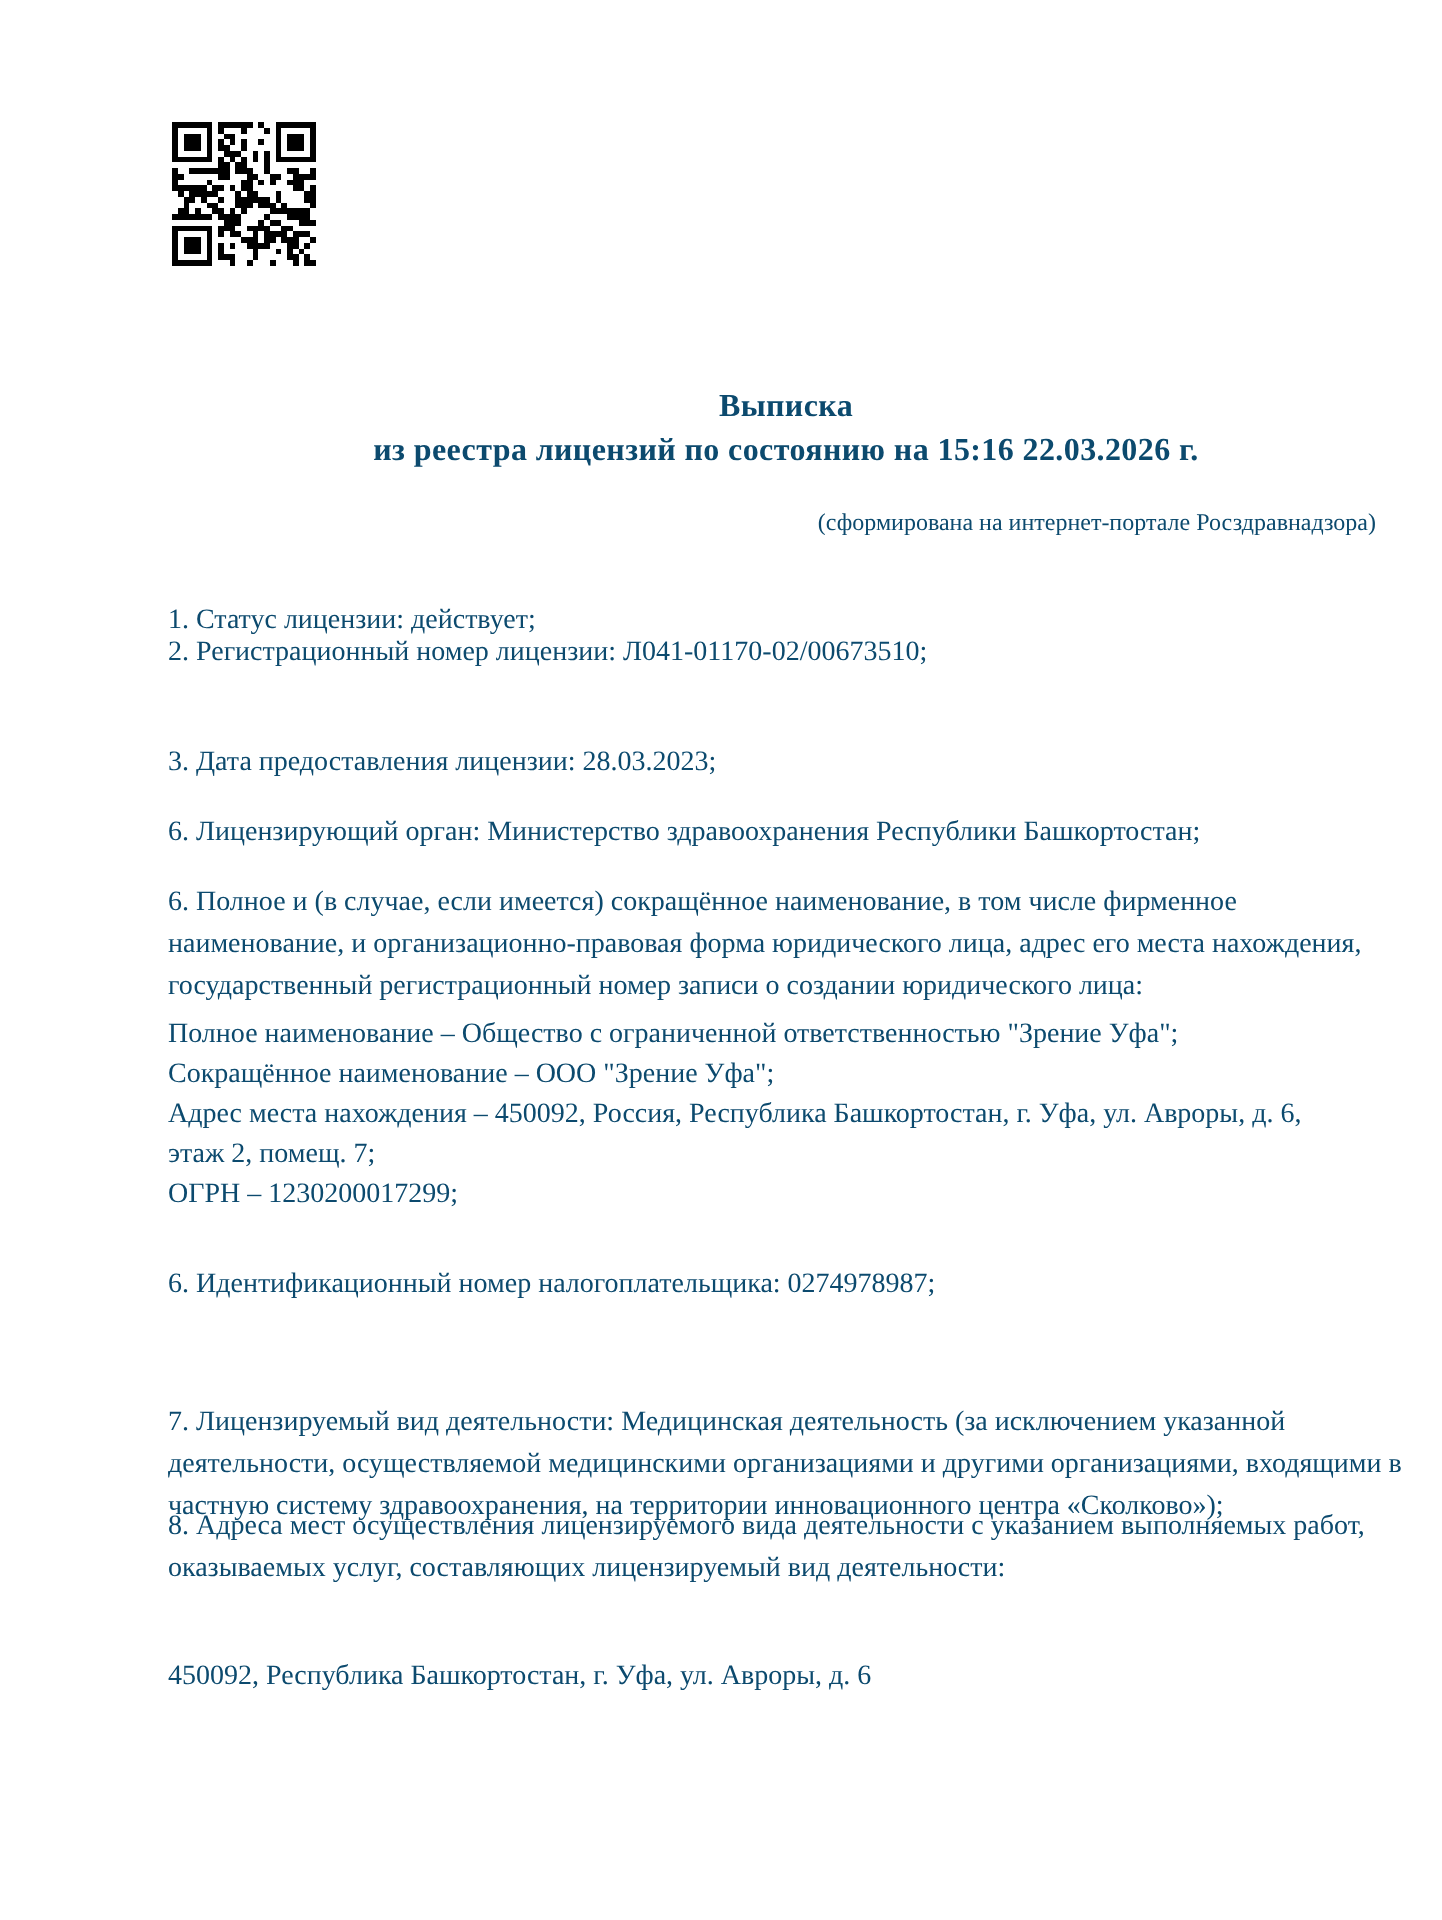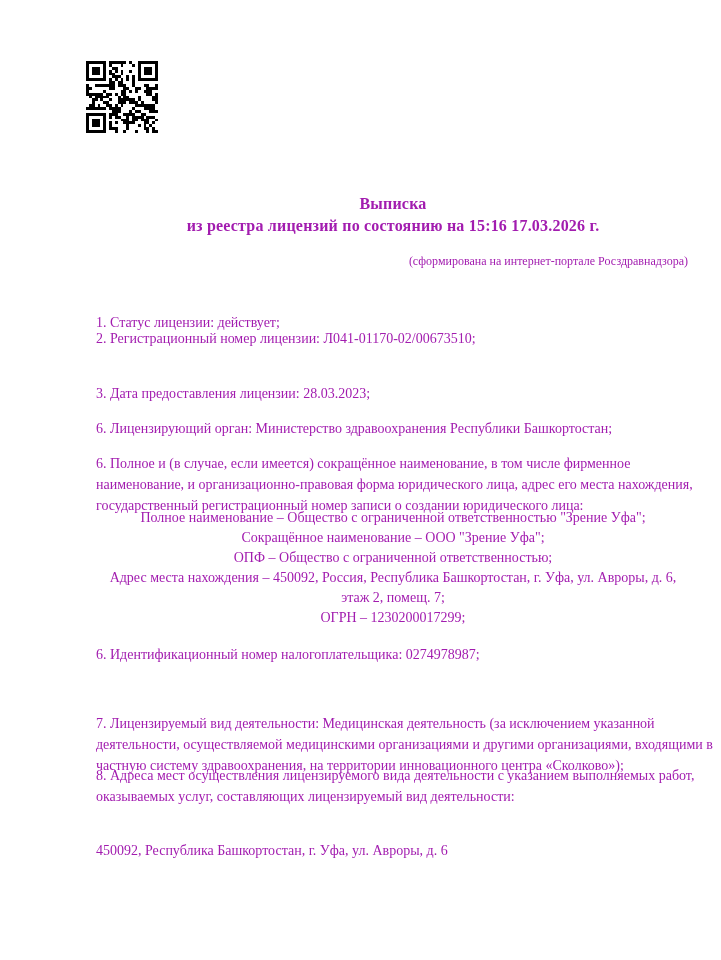--- a/index.html
+++ b/index.html
@@ -1,20 +1,20 @@
 <!DOCTYPE html>
 <html><head>
 <meta charset="utf-8">
 <style>
   html,body{margin:0;padding:0;background:#ffffff;}
   .page{
     position:relative;
     width:721px;height:960px;
     background:#ffffff;
-    color:#a21caf;
+    color:#0c4a6e;
     font-family:"Liberation Serif","DejaVu Serif",serif;
     overflow:hidden;
   }
   .qr{
     position:absolute;left:86px;top:61px;
     width:72px;height:72px;
     shape-rendering:crispEdges;
   }
   .qr rect{fill:#000000;}
   .content{
@@ -28,28 +28,28 @@
     font-size:16px;line-height:22px;
     letter-spacing:0.2px;
   }
   .note{
     position:absolute;top:254px;right:14px;
     font-size:12px;line-height:14px;
     text-align:center;
   }
   .para{
     position:absolute;left:0;width:100%;
-    margin:12px;
+    margin:0;
     font-size:14px;line-height:21px;
   }
   .org-block{
     position:absolute;left:0;width:100%;
     font-size:14px;line-height:20px;
   }
-  .org-line{white-space:nowrap;text-align:center;}
+  .org-line{white-space:nowrap;}
 </style>
 </head>
 <body>
 
 <div class="page">
 
   <svg class="qr" viewBox="0 0 25 25">
       <rect x="0" y="0" width="1" height="1"></rect>
       <rect x="1" y="0" width="1" height="1"></rect>
       <rect x="2" y="0" width="1" height="1"></rect>
@@ -363,39 +363,38 @@
       <rect x="17" y="24" width="1" height="1"></rect>
       <rect x="21" y="24" width="1" height="1"></rect>
       <rect x="23" y="24" width="1" height="1"></rect>
       <rect x="24" y="24" width="1" height="1"></rect>
     </svg>
 
   <div class="content">
 
     <div class="title">
       <div>Выписка</div>
-      <div>из реестра лицензий по состоянию на 15:16 17.03.2026 г.</div>
+      <div>из реестра лицензий по состоянию на 15:16 22.03.2026 г.</div>
     </div>
 
     <div class="note">(сформирована на интернет-портале Росздравнадзора)</div>
 
     <p class="para" style="top:300px">1. Статус лицензии: действует;</p>
 
     <p class="para" style="top:316px">2. Регистрационный номер лицензии: Л041-01170-02/00673510;</p>
 
     <p class="para" style="top:371px">3. Дата предоставления лицензии: 28.03.2023;</p>
 
     <p class="para" style="top:406px">6. Лицензирующий орган: Министерство здравоохранения Республики Башкортостан;</p>
 
     <p class="para" style="top:441px">6. Полное и (в случае, если имеется) сокращённое наименование, в том числе фирменное наименование, и организационно-правовая форма юридического лица, адрес его места нахождения, государственный регистрационный номер записи о создании юридического лица:</p>
 
     <div class="org-block" style="top:508px">
       <div class="org-line">Полное наименование – Общество с ограниченной ответственностью "Зрение Уфа";</div>
       <div class="org-line">Сокращённое наименование – ООО "Зрение Уфа";</div>
-      <div class="org-line">ОПФ – Общество с ограниченной ответственностью;</div>
       <div class="org-line">Адрес места нахождения – 450092, Россия, Республика Башкортостан, г. Уфа, ул. Авроры, д. 6,</div>
       <div class="org-line">этаж 2, помещ. 7;</div>
       <div class="org-line">ОГРН – 1230200017299;</div>
     </div>
 
     <p class="para" style="top:632px">6. Идентификационный номер налогоплательщика: 0274978987;</p>
 
     <p class="para" style="top:701px">7. Лицензируемый вид деятельности: Медицинская деятельность (за исключением указанной деятельности, осуществляемой медицинскими организациями и другими организациями, входящими в частную систему здравоохранения, на территории инновационного центра «Сколково»);</p>
 
     <p class="para" style="top:753px">8. Адреса мест осуществления лицензируемого вида деятельности с указанием выполняемых работ, оказываемых услуг, составляющих лицензируемый вид деятельности:</p>

